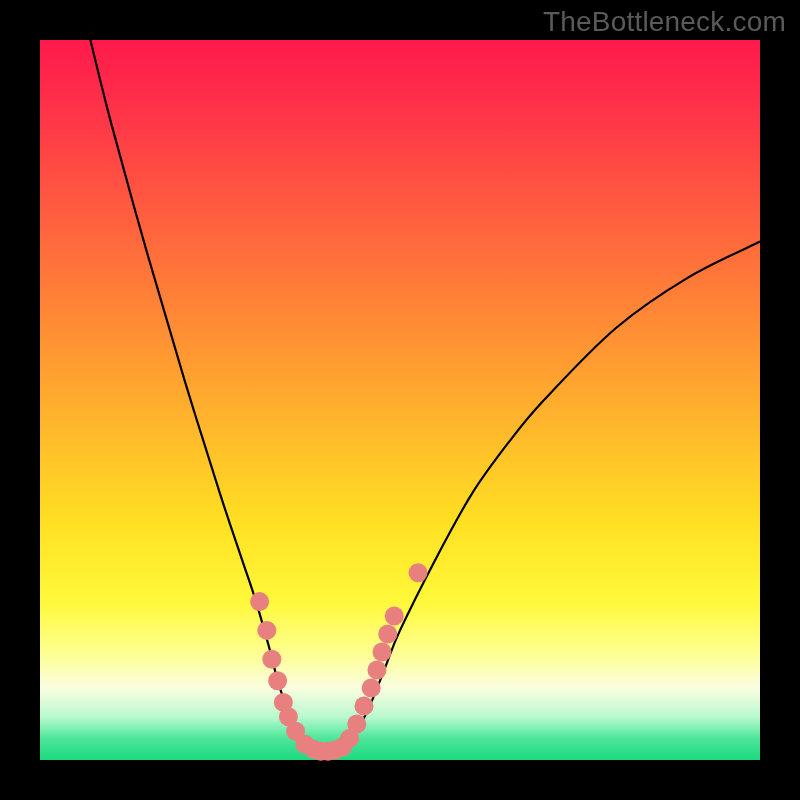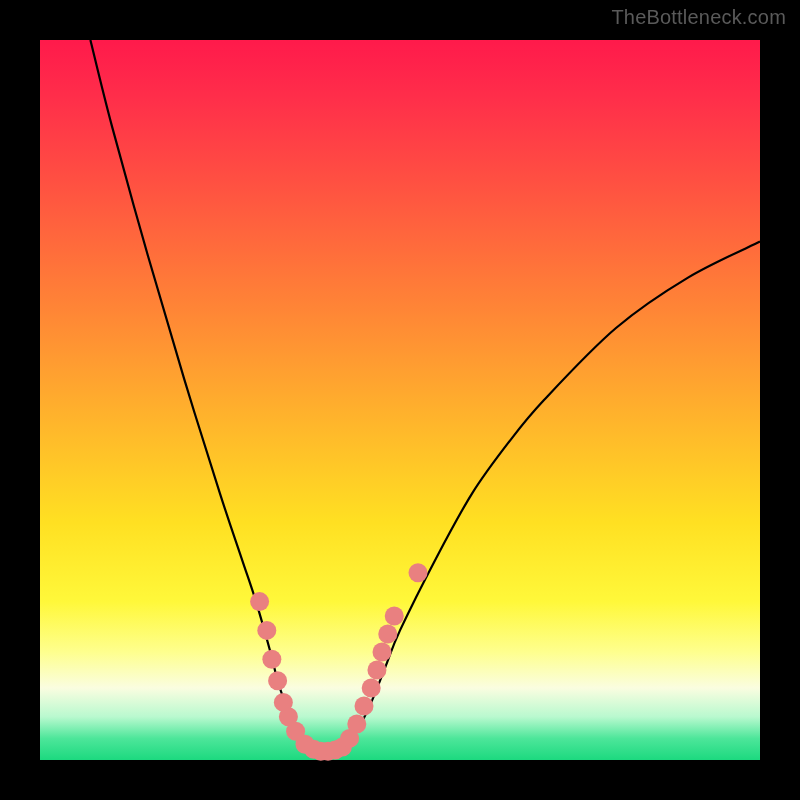--- a/index.html
+++ b/index.html
@@ -40,21 +40,21 @@
       #b9f9cf 94%,
       #4de69a 97%,
       #1cd97f 100%
     );
   }
   .watermark {
     position: absolute;
     top: 6px;
     right: 14px;
     color: #5a5a5a;
-    font-size: 20px;
+    font-size: 28px;
     font-weight: 500;
     letter-spacing: 0.2px;
   }
   svg.curve {
     position: absolute;
     left: 0;
     top: 0;
     width: 720px;
     height: 720px;
     overflow: visible;

